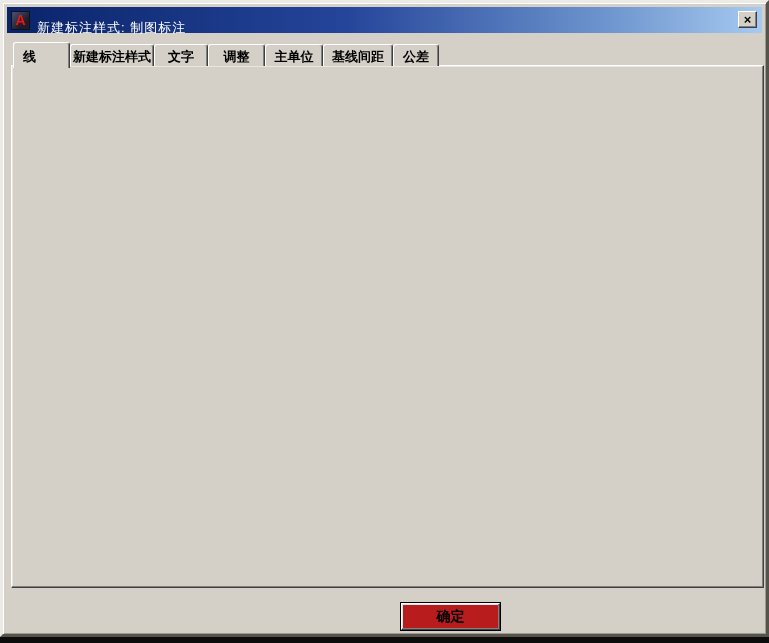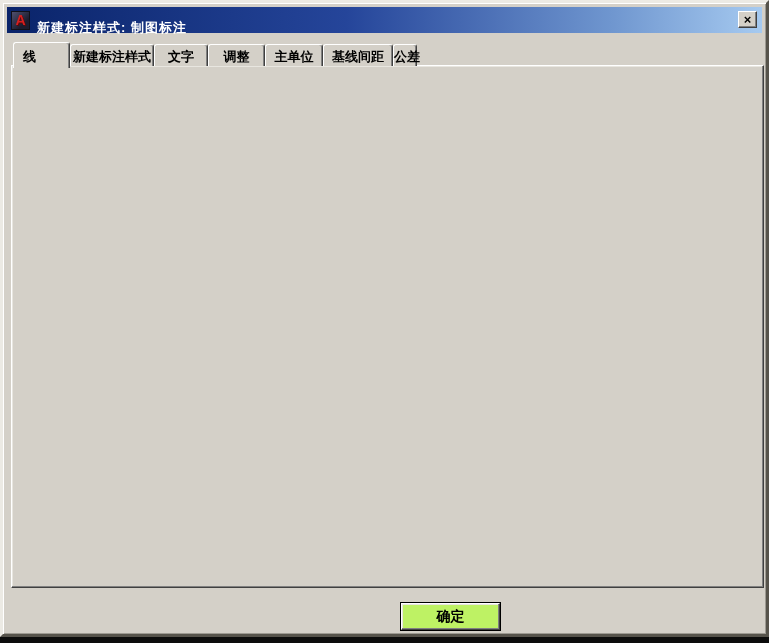--- a/index.html
+++ b/index.html
@@ -28,21 +28,21 @@
     display:flex; align-items:center; padding-left:4px;
   }
   .app-icon {
     width:19px; height:19px; flex:0 0 19px;
     background:linear-gradient(135deg,#50506e 0%,#1c1c2e 70%);
     border:1px solid #101018;
     display:flex; align-items:center; justify-content:center;
     font-weight:bold; font-size:14px; color:#d42020;
     text-shadow:1px 1px 0 #5a0808;
   }
-  .title-text { color:#fff; font-weight:bold; margin-left:7px; letter-spacing:1px;margin-top:16px; }
+  .title-text { color:#fff; font-weight:normal; margin-left:7px; letter-spacing:1px;margin-top:16px; }
   .close-btn {
     position:absolute; right:5px; top:4px; width:19px; height:17px;
     background:#d4d0c8;
     border:1px solid; border-color:#fff #404040 #404040 #fff;
     box-shadow: inset -1px -1px 0 #808080;
     display:flex; align-items:center; justify-content:center;
     font-weight:bold; font-size:13px; line-height:1; color:#000;
   }
 
   
@@ -52,21 +52,21 @@
     border-top:1px solid #fff; border-left:1px solid #fff; border-right:1px solid #404040;
     border-top-left-radius:3px; border-top-right-radius:3px;
     box-shadow: inset -1px 0 0 #808080;
     font-weight:bold; padding-top:3px; white-space:nowrap;
   }
   .tab.selected {
     height:26px; margin-top:-3px; padding-top:5px; text-align:left; padding-left:9px;
     position:relative; z-index:4; margin-bottom:-2px;
   }
   .t0 { width:57px; } .t1 { width:84px; } .t2 { width:54px; } .t3 { width:57px; }
-  .t4 { width:58px; } .t5 { width:70px; } .t6 { width:24px; }
+  .t4 { width:58px; } .t5 { width:70px; } .t6 { width:46px; }
 
   
   .panel {
     position:absolute; left:8px; top:62px; width:753px; height:523px;
     background:#d4d0c8;
     border:1px solid; border-color:#fff #404040 #404040 #fff;
     box-shadow: inset -1px -1px 0 #808080, inset 1px 1px 0 #e8e6e0;
     z-index:2;
   }
 
@@ -135,21 +135,21 @@
 
   
   .preview {
     position:absolute; left:400px; top:80px; width:348px; height:210px;
     background:#fff;
     border:2px solid; border-color:#9c998f #fff #fff #9c998f;
   }
 
   
   .btn {
-    position:absolute; height:27px; background:#bef264;
+    position:absolute; height:27px; background:#b91c1c;
     border:1px solid; border-color:#fff #404040 #404040 #fff;
     box-shadow: inset -1px -1px 0 #808080, inset 1px 1px 0 #e8e6e0;
     font-weight:bold; font-size:14px; text-align:center; line-height:25px;
   }
   .btn.default { outline:1px solid #000; }
   .b-ok { left:398px; top:600px; width:99px; }
   .b-cancel { left:523px; top:600px; width:97px; }
   .b-help { left:645px; top:600px; width:97px; }
 
   svg text { font-family:"Liberation Mono","DejaVu Sans Mono",monospace; font-weight:bold; font-size:12px; fill:#111; }

